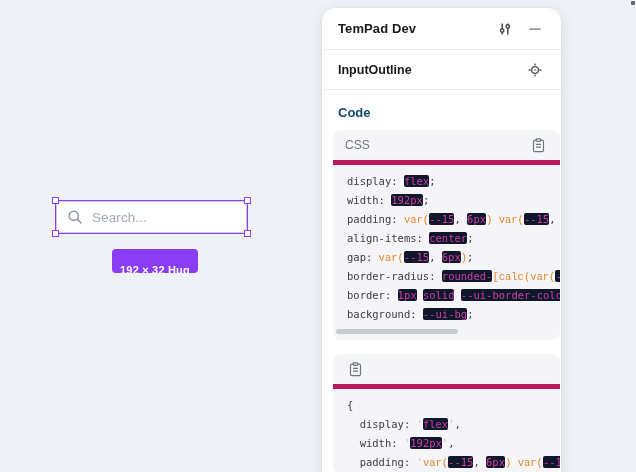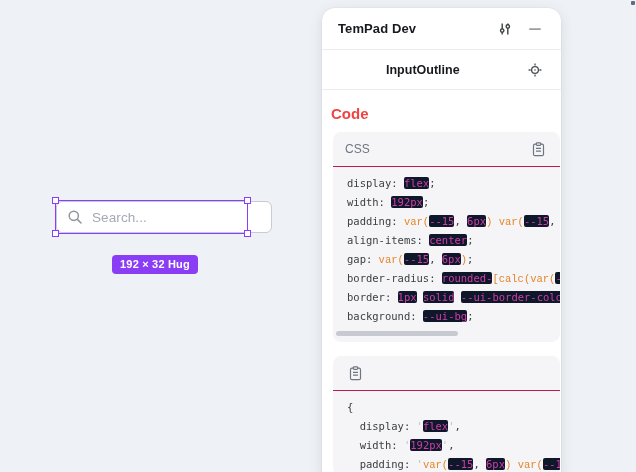--- a/index.html
+++ b/index.html
@@ -6,39 +6,39 @@
   html,body { width:636px; height:472px; }
   body {
     position:relative; overflow:hidden;
     background:#eef1f5;
     font-family:"Liberation Sans", sans-serif;
     -webkit-font-smoothing:antialiased;
   }
 
   
   .search-box {
-    position:absolute; left:56px; top:201px; width:216px; height:32px;
+    position:absolute; left:56px; top:201px; width:191px; height:32px;
     background:#ffffff; border:1px solid #c6ccd4; border-radius:6px;
     display:flex; align-items:center; padding-left:10px; gap:9px;
   }
   .search-placeholder { font-size:13.5px; color:#a3aab4; letter-spacing:.1px; }
   .selection-outline {
     position:absolute; left:55px; top:200px; width:193px; height:34px;
     border:1px solid #8b3dff; pointer-events:none;
   }
   .handle {
     position:absolute; width:7px; height:7px; background:#ffffff;
     border:1px solid #8b3dff;
   }
   .h-tl { left:52px; top:197px; } .h-tr { left:244px; top:197px; }
   .h-bl { left:52px; top:230px; } .h-br { left:244px; top:230px; }
   .size-badge {
-    position:absolute; left:112px; top:255px; height:19px;
+    position:absolute; left:112px; top:249px; height:19px;
     background:#8b3df5; border-radius:4px; color:#fff;
-    font-size:11px; font-weight:bold; line-height:19px; padding:0 8px;
+    font-size:11px; font-weight:bold; line-height:19px; padding:12px 8px;
     letter-spacing:.2px;
   }
 
   
   .panel {
     position:absolute; left:322px; top:8px; width:239px; height:478px;
     background:#ffffff; border-radius:13px;
     box-shadow:0 0 0 .5px rgba(0,0,0,.05), 0 3px 14px rgba(0,0,0,.10);
     overflow:hidden;
   }
@@ -46,29 +46,29 @@
     height:42px; display:flex; align-items:center; padding:0 16px;
     border-bottom:1px solid #ebedef;
   }
   .panel-title { font-size:13px; font-weight:bold; color:#17191c; letter-spacing:.1px; flex:1; }
   .icon-btn { display:flex; align-items:center; justify-content:center; width:20px; height:20px; cursor:pointer; }
   .icon-btn + .icon-btn { margin-left:10px; }
   .component-row {
     height:40px; display:flex; align-items:center; padding:0 16px;
     border-bottom:1px solid #ebedef;
   }
-  .component-name { font-size:12.5px; font-weight:bold; color:#17191c; flex:1;margin-left:48px; }
-  .section-title { font-size:15px; font-weight:bold; color:#ef4444; padding:15px 16px 10px 9px; }
+  .component-name { font-size:12.5px; font-weight:bold; color:#17191c; flex:1; }
+  .section-title { font-size:13px; font-weight:bold; color:#0c4a6e; padding:15px 16px 10px 16px; }
 
   .code-block {
     margin:0 1px 14px 11px; background:#f5f5f7; border-radius:8px; overflow:hidden;
   }
   .code-block-header {
     height:35px; display:flex; align-items:center; padding:0 12px;
-    border-bottom:1px solid #be185d;
+    border-bottom:5px solid #be185d;
   }
   .code-lang { font-size:12px; color:#6e7681; flex:1; }
   .code-body {
     padding:7px 0 2px 14px; overflow:hidden;
     font-family:"DejaVu Sans Mono", monospace;
     font-size:10.5px; line-height:19px; white-space:pre; color:#3c4043;
   }
   .code-line { height:19px; }
   .tk-p { color:#3c4043; }
   .tk-v { color:#cf3ea6; background:#0f172a; border-radius:2px; }

